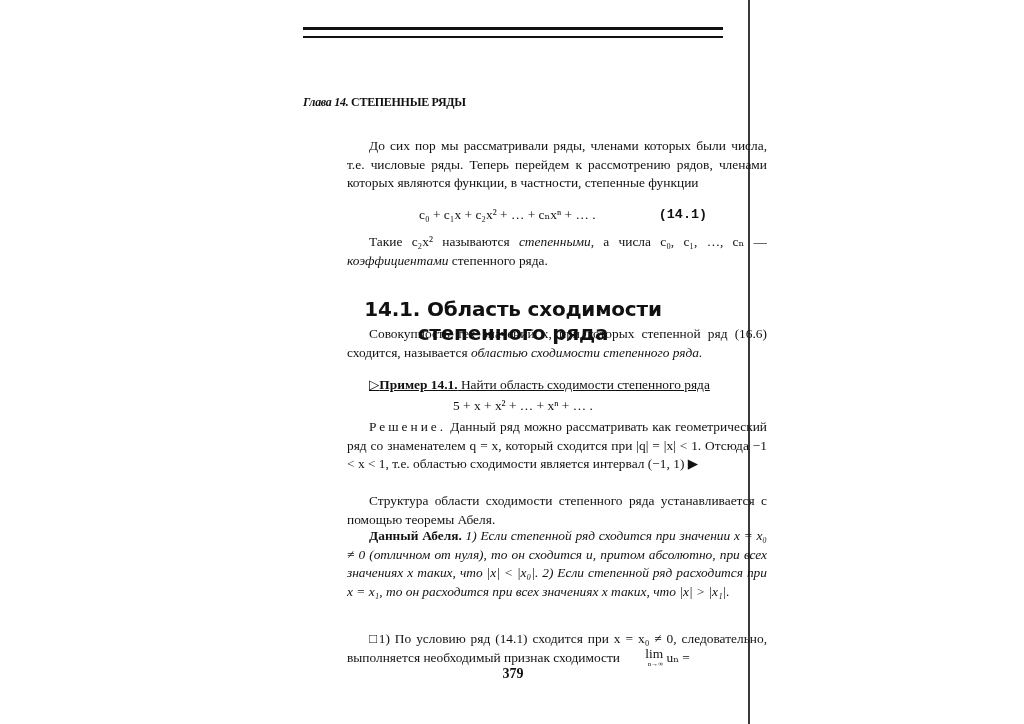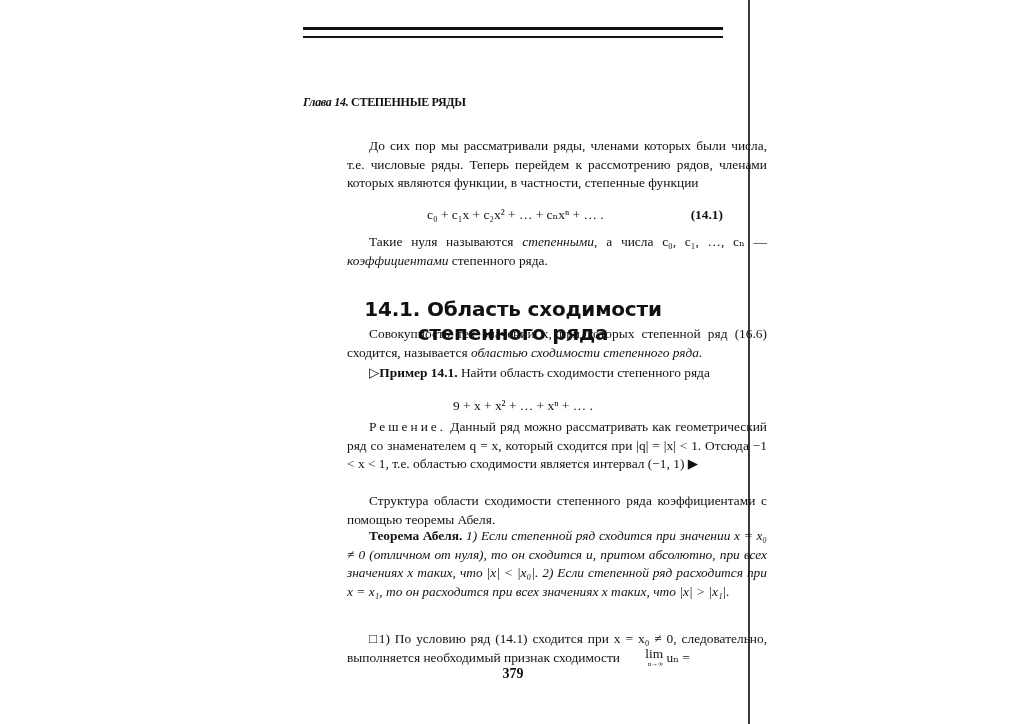--- a/index.html
+++ b/index.html
@@ -13,22 +13,22 @@
   .rule2 { top: 36px; height: 2px; }
   .content { position: absolute; left: 303px; top: 0; width: 420px; }
   .chapter {
     position: absolute; top: 95px; left: 0; width: 420px; text-align: left;
     font-family: Liberation Serif, serif; font-weight: bold; font-size: 12px; letter-spacing: -0.3px;
   }
   .chapter .ital { font-style: italic; font-weight: bold; }
   .p { position: absolute; left: 0; width: 420px; font-size: 13.4px; line-height: 18.5px; text-align: justify; margin-left: 44px; }
   .indent { text-indent: 22px; }
   .formula { position: absolute; left: 0; width: 420px; font-size: 13.4px; }
-  .formula .expr { position: absolute; left: 124px; font-style: normal; }
-  .formula .num { position: absolute; right: 0; font-weight: bold; }
+  .formula .expr { position: absolute; left: 116px; font-style: normal; }
+  .formula .num { position: absolute; right: 16px; font-weight: bold; font-family: Liberation Mono, monospace; }
   .section {
     position: absolute; top: 297px; left: 0; width: 420px; text-align: center;
     font-family: "DejaVu Sans", "Liberation Sans", sans-serif; font-weight: bold; font-size: 20px; letter-spacing: -0.2px;
   }
   i { font-style: italic; }
   b { font-weight: bold; }
   .spaced { letter-spacing: 3px; }
   .pagenum { position: absolute; top: 666px; left: 0; width: 420px; text-align: center; font-weight: bold; font-size: 14px; }
   .lim { display: inline-block; text-align: right; line-height: 10px; vertical-align: top; }
   .lim small { display: block; font-size: 7px; }
@@ -48,45 +48,45 @@
   </div>
 
   <div class="p indent" style="top:137px;">До сих пор мы рассматривали ряды, членами которых были числа, т.е. числовые ряды. Теперь перейдем к рассмотрению рядов, членами которых являются функции, в частности, степенные функции</div>
 
   <div class="formula" style="top:207px;">
     <span class="expr">c₀ + c₁x + c₂x² + … + cₙxⁿ + … .</span>
     <span class="num">(14.1)</span>
   </div>
 
   <div class="p indent" style="top:233px;">
-    <span>Такие нуля называются </span><i>степенными</i><span>, а числа c₀, c₁, …, cₙ — </span><i>коэффициентами</i><span> степенного ряда.</span>
+    <span>Такие c₂x² называются </span><i>степенными</i><span>, а числа c₀, c₁, …, cₙ — </span><i>коэффициентами</i><span> степенного ряда.</span>
   </div>
 
   <div class="section">14.1. Область сходимости степенного ряда</div>
 
   <div class="p indent" style="top:325px;">
     <span>Совокупность тех значений x, при которых степенной ряд (16.6) сходится, называется </span><i>областью сходимости степенного ряда.</i>
   </div>
 
-  <div class="p indent" style="top:364px;">
+  <div class="p indent" style="top:376px;text-decoration:underline;">
     <span>▷</span><b>Пример 14.1.</b><span> Найти область сходимости степенного ряда</span>
   </div>
 
   <div class="formula" style="top:398px;">
-    <span class="expr" style="left:150px;">9 + x + x² + … + xⁿ + … .</span>
+    <span class="expr" style="left:150px;">5 + x + x² + … + xⁿ + … .</span>
   </div>
 
   <div class="p indent" style="top:418px;">
     <span class="spaced">Решение.</span><span> Данный ряд можно рассматривать как геометрический ряд со знаменателем q = x, который сходится при |q| = |x| &lt; 1. Отсюда −1 &lt; x &lt; 1, т.е. областью сходимости является интервал (−1, 1) </span><span>▶</span>
   </div>
 
-  <div class="p indent" style="top:492px;">Структура области сходимости степенного ряда коэффициентами с помощью теоремы Абеля.</div>
+  <div class="p indent" style="top:492px;">Структура области сходимости степенного ряда устанавливается с помощью теоремы Абеля.</div>
 
   <div class="p indent" style="top:527px;">
-    <b>Теорема Абеля.</b><i> 1) Если степенной ряд сходится при значении x = x₀ ≠ 0 (отличном от нуля), то он сходится и, притом абсолютно, при всех значениях x таких, что |x| &lt; |x₀|. 2) Если степенной ряд расходится при x = x₁, то он расходится при всех значениях x таких, что |x| &gt; |x₁|.</i>
+    <b>Данный Абеля.</b><i> 1) Если степенной ряд сходится при значении x = x₀ ≠ 0 (отличном от нуля), то он сходится и, притом абсолютно, при всех значениях x таких, что |x| &lt; |x₀|. 2) Если степенной ряд расходится при x = x₁, то он расходится при всех значениях x таких, что |x| &gt; |x₁|.</i>
   </div>
 
   <div class="p indent" style="top:630px;">
     <span>□</span><span>1) По условию ряд (14.1) сходится при x = x₀ ≠ 0, следовательно, выполняется необходимый признак сходимости </span><span class="lim"><span>lim</span><small>n→∞</small></span><span> uₙ =</span>
   </div>
 
   <div class="pagenum">379</div>
 </div>
 
 </body></html>

